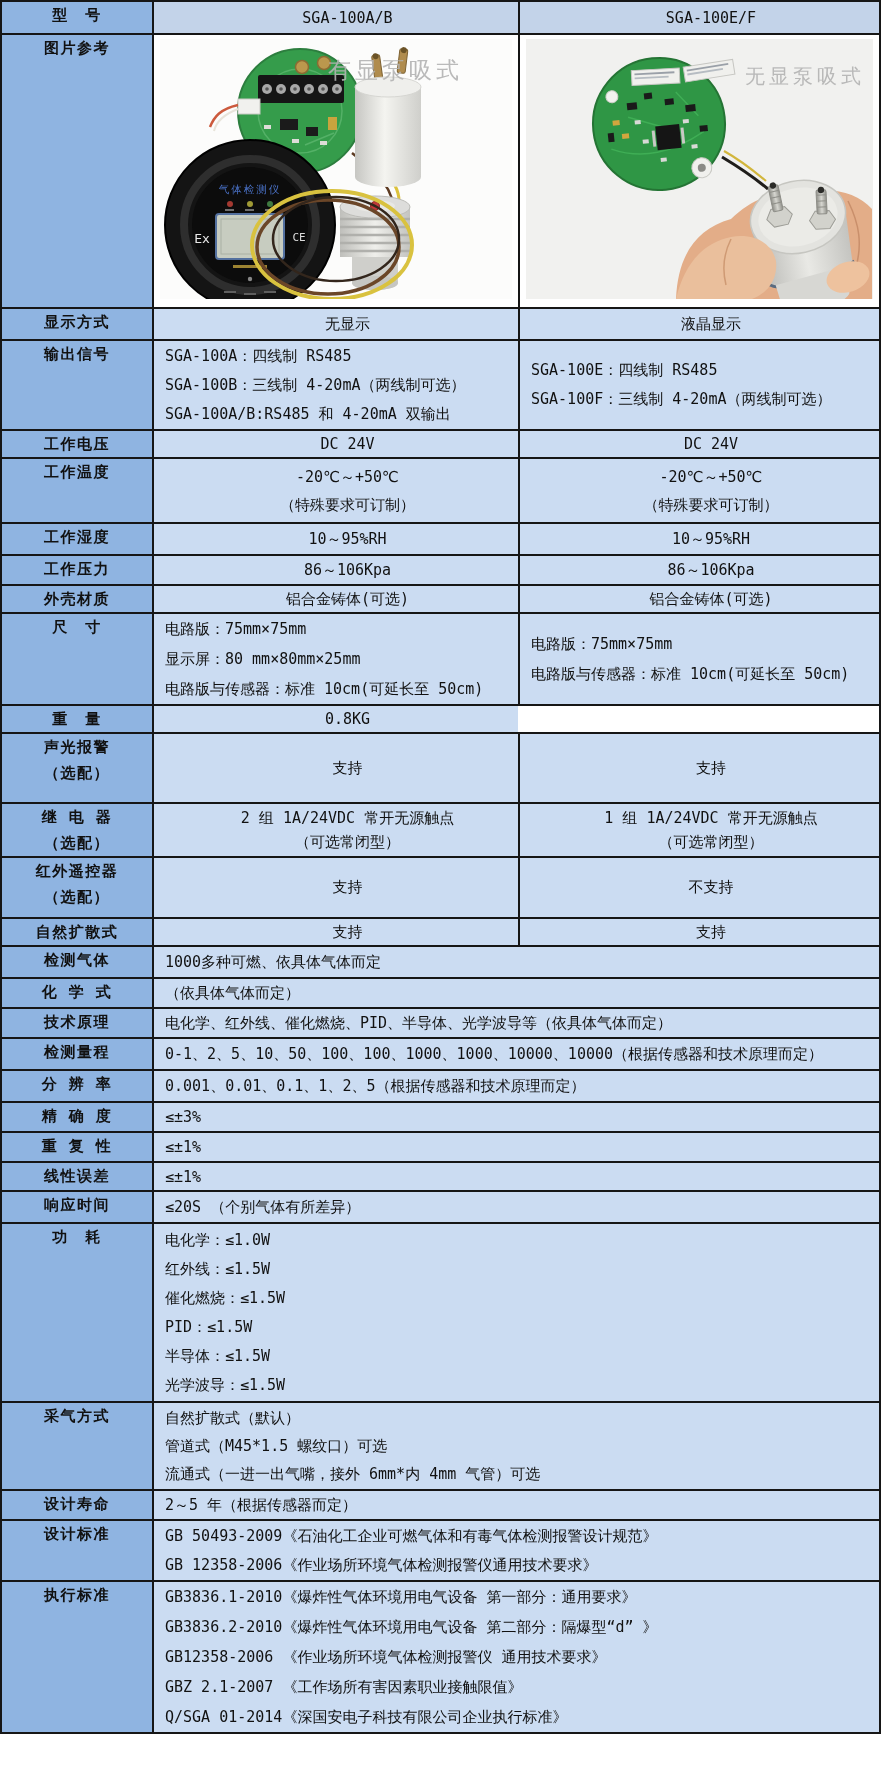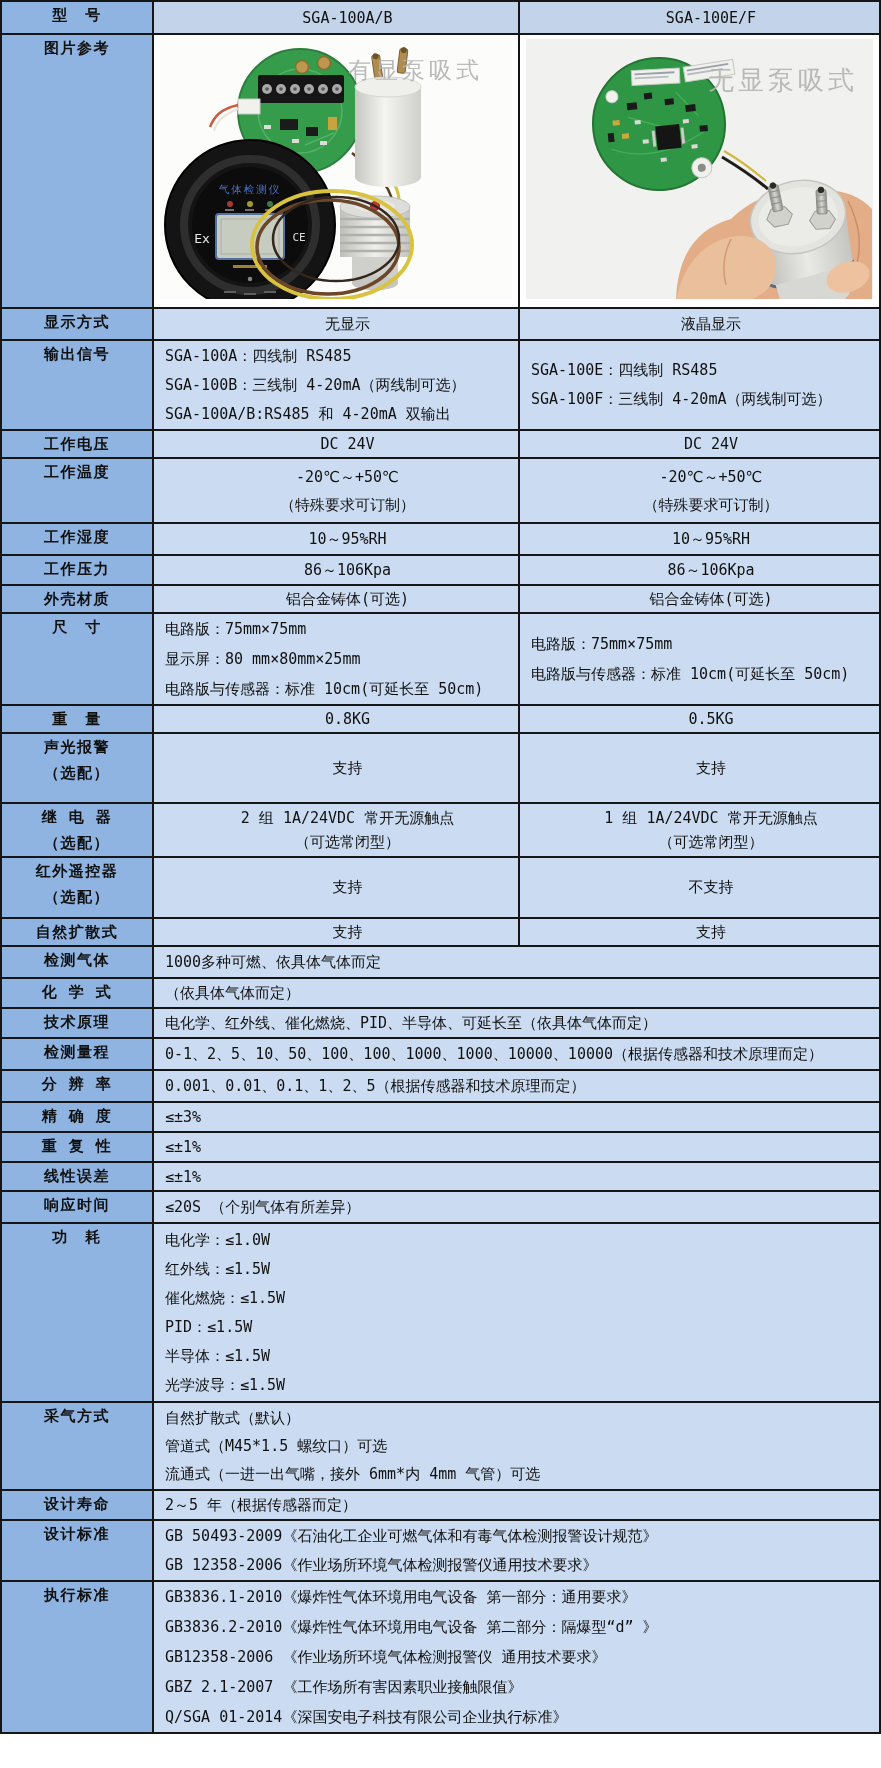--- a/index.html
+++ b/index.html
@@ -19,21 +19,21 @@
   .lab{background:var(--label-bg);font-weight:bold;display:flex;flex-direction:column;
        align-items:center;justify-content:flex-start;text-align:center;letter-spacing:1.5px;line-height:26px;}
   .c{background:var(--cell-bg);display:flex;flex-direction:column;justify-content:center;padding-left:23px;}
   .hc{background:var(--header-cell-bg);}
   .ctr{align-items:center;text-align:center;}
   .lft{align-items:flex-start;padding-left:11px;padding-right:6px;}
   .lh24{line-height:24px}.lh28{line-height:28px}.lh29{line-height:29px}.lh30{line-height:30px}
   .photo-cell{background:#fff;display:flex;align-items:center;justify-content:center;position:relative;padding:4px;}
   .photo-wrap{position:relative;}
   .wm{position:absolute;color:var(--watermark);font-size:23px;letter-spacing:4px;opacity:.9;
-      font-family:"DejaVu Sans","Liberation Sans",sans-serif;margin-left:20px;}
+      font-family:"DejaVu Sans","Liberation Sans",sans-serif;}
 </style>
 </head>
 <body>
 
 <div class="tbl">
 
   <div class="r" style="--h:31px">
     <div class="lab">
         <div>型　号</div>
       </div>
@@ -246,21 +246,21 @@
               <rect x="-5" y="-26" width="10" height="24" rx="2" fill="url(#metal)" stroke="#8f8f89"></rect>
               <path d="M-5,-9 H5 M-5,-15 H5 M-5,-21 H5" stroke="#8f8f89"></path>
               <circle cy="-26" r="3.2" fill="#2b2b28"></circle>
             </g>
           </g>
 
           <path d="M150,260 C158,226 176,204 205,198 C228,194 246,204 250,222 C252,240 242,254 226,260 Z" fill="#eabf9c"></path>
           <path d="M205,200 C198,214 196,230 200,246" stroke="#cf9a74" stroke-width="1.5" fill="none"></path>
           <ellipse cx="322" cy="238" rx="22" ry="15" fill="#eec29e" transform="rotate(-18 322 238)"></ellipse>
         </svg>
-        <div class="wm" style="right:15px;top:24px;font-size:26px">无显泵吸式</div>
+        <div class="wm" style="right:8px;top:24px;font-size:20px">无显泵吸式</div>
       </div>
     </div>
   </div>
 
   <div class="r" style="--h:30px">
     <div class="lab">
         <div>显示方式</div>
       </div>
     <div class="c ctr">
         <div>无显示</div>
@@ -362,23 +362,20 @@
     </div>
   </div>
 
   <div class="r" style="--h:26px">
     <div class="lab">
         <div>重　量</div>
       </div>
     <div class="c ctr">
         <div>0.8KG</div>
       </div>
-    <div class="c ctr">
-        <div>0.5KG</div>
-      </div>
   </div>
 
   <div class="r" style="--h:68px">
     <div class="lab">
       <div>声光报警</div>
       <div>（选配）</div>
     </div>
     <div class="c ctr">
         <div>支持</div>
       </div>
@@ -443,21 +440,21 @@
     <div class="c lft">
         <div>（依具体气体而定）</div>
       </div>
   </div>
 
   <div class="r sp" style="--h:28px">
     <div class="lab">
         <div>技术原理</div>
       </div>
     <div class="c lft">
-        <div>电化学、红外线、催化燃烧、PID、半导体、可延长至（依具体气体而定）</div>
+        <div>电化学、红外线、催化燃烧、PID、半导体、光学波导等（依具体气体而定）</div>
       </div>
   </div>
 
   <div class="r sp" style="--h:30px">
     <div class="lab">
         <div>检测量程</div>
       </div>
     <div class="c lft">
         <div>0-1、2、5、10、50、100、100、1000、1000、10000、10000（根据传感器和技术原理而定）</div>
       </div>

